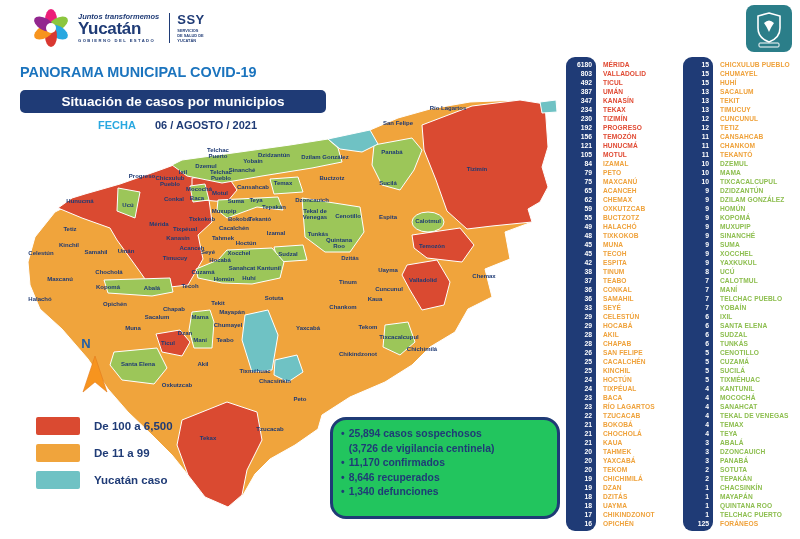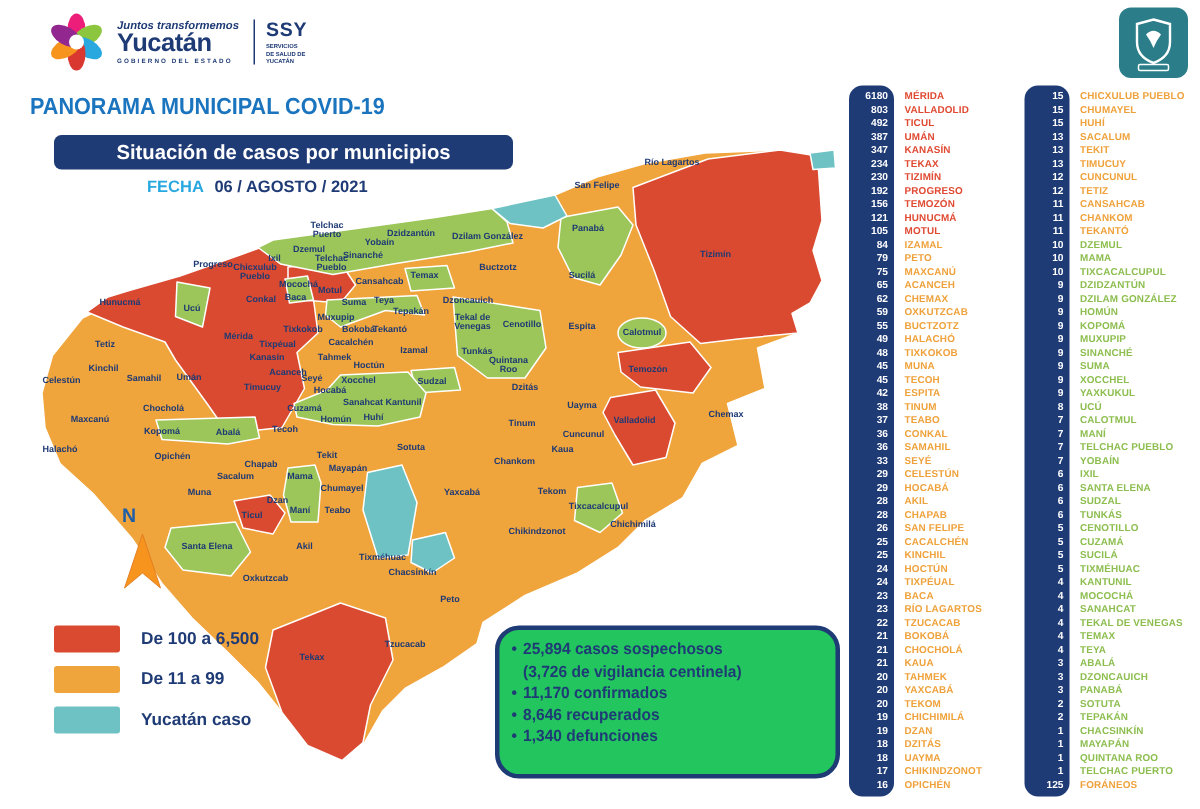--- a/index.html
+++ b/index.html
@@ -13,26 +13,26 @@
   .logo-big{font-size:17px;font-weight:bold;letter-spacing:-0.3px;}
   .logo-gob{font-size:4.2px;font-weight:bold;letter-spacing:1.4px;margin-top:2px;}
   .logo-div{width:1px;height:30px;background:#1F3B76;margin:0 7px 0 10px;}
   .ssy{color:#1F3B76;line-height:1;}
   .ssy-big{font-size:13px;font-weight:bold;letter-spacing:0.5px;}
   .ssy-sub{font-size:3.9px;font-weight:bold;margin-top:2px;line-height:1.3;}
   .badge{position:absolute;left:746px;top:5px;width:46px;height:47px;background:#2B7E89;
          border-radius:8px;display:flex;align-items:center;justify-content:center;}
   .title{position:absolute;left:20px;top:63px;font-size:15.5px;font-weight:bold;
          color:#1B74BE;letter-spacing:0px;transform:scaleX(0.93);transform-origin:left;white-space:nowrap;}
-  .subtitle{position:absolute;left:36px;top:90px;width:306px;height:23px;background:#1F3B76;
+  .subtitle{position:absolute;left:20px;top:90px;width:306px;height:23px;background:#1F3B76;
             border-radius:5px;color:#fff;font-size:13.5px;font-weight:bold;display:flex;
             align-items:center;justify-content:center;white-space:nowrap;}
   .fecha{position:absolute;left:98px;top:119px;font-size:11px;font-weight:bold;color:#1F3B76;
          white-space:nowrap;}
-  .fecha .flabel{color:#29A8E0;margin-right:4px;}
+  .fecha .flabel{color:#29A8E0;margin-right:16px;}
   
   .map{position:absolute;left:22px;top:90px;width:540px;height:447px;}
   .mp{stroke:#ffffff;stroke-width:1;stroke-linejoin:round;}
   .f-o{fill:#F0A43C;} .f-r{fill:#DA4A31;} .f-g{fill:#9CC659;} .f-t{fill:#6FC2C4;}
   .mlabel{font-family:"Liberation Sans",sans-serif;font-size:6px;font-weight:bold;
           fill:#1E3A74;text-anchor:middle;}
   .compassN{font-family:"Liberation Sans",sans-serif;font-size:13px;font-weight:bold;fill:#1F5FA8;text-anchor:middle;}
   
   .legend{position:absolute;left:36px;top:416px;}
   .lrow{display:flex;align-items:center;height:19px;margin-bottom:8px;}

